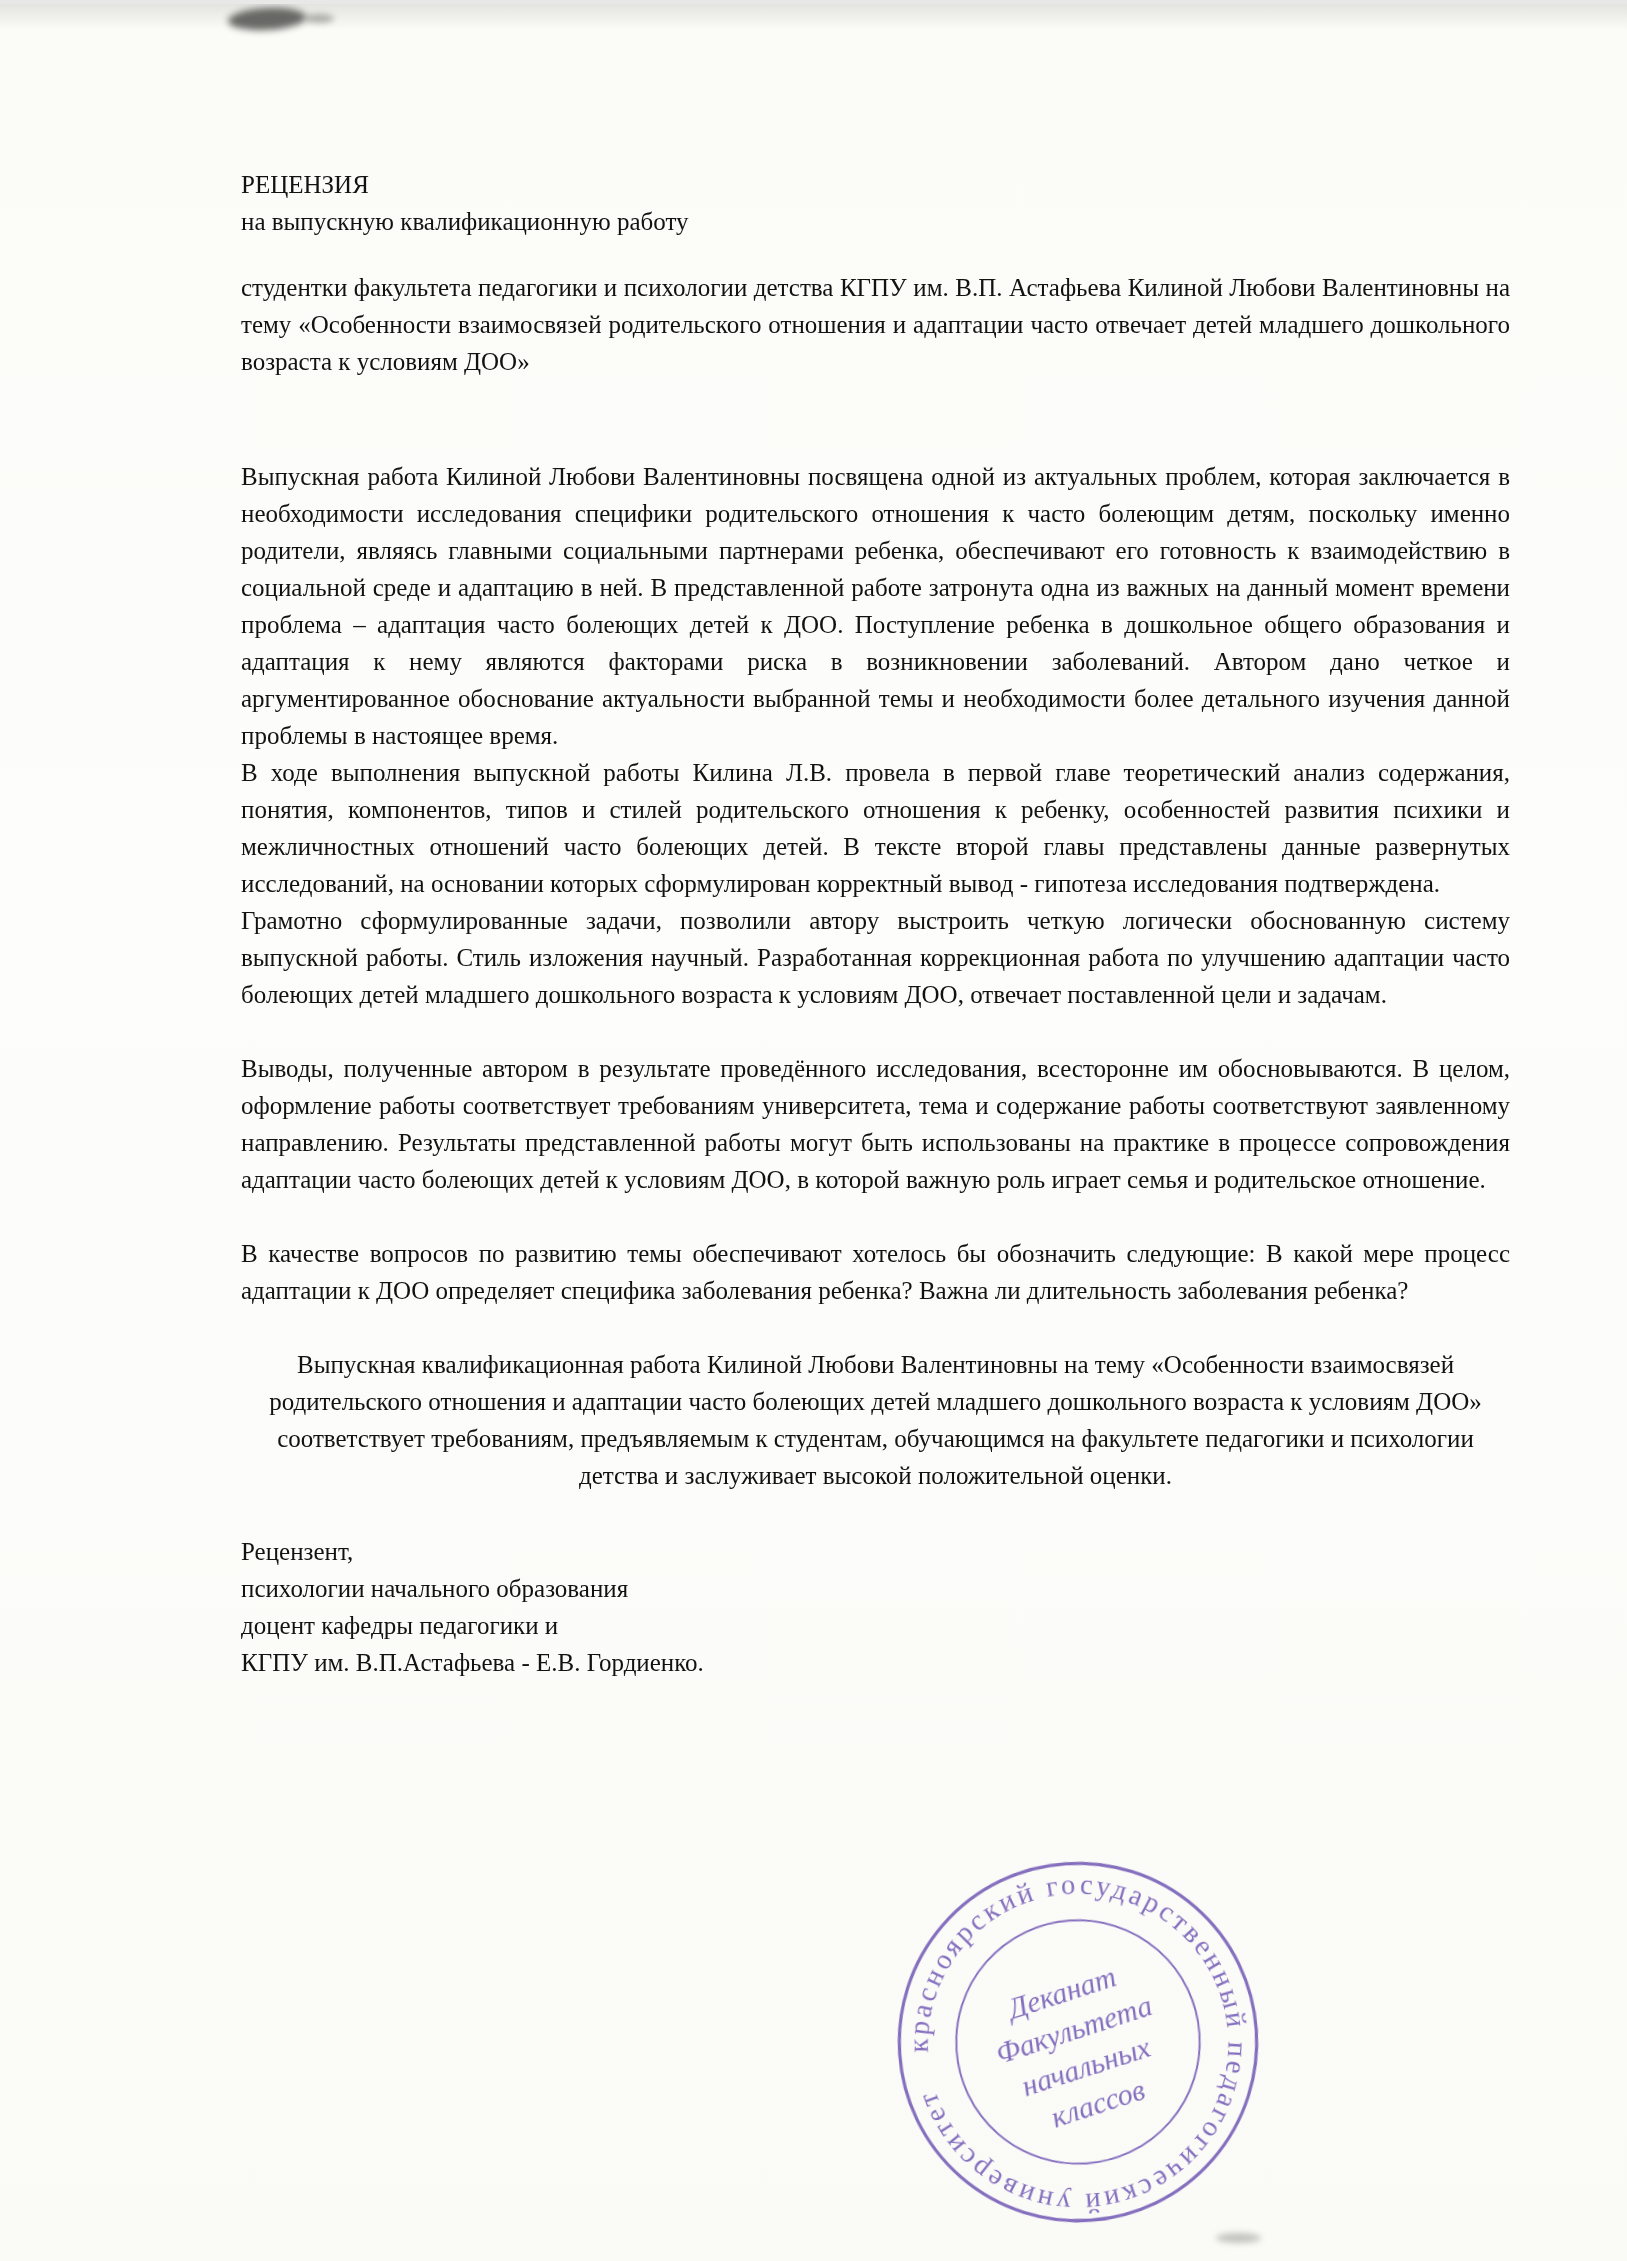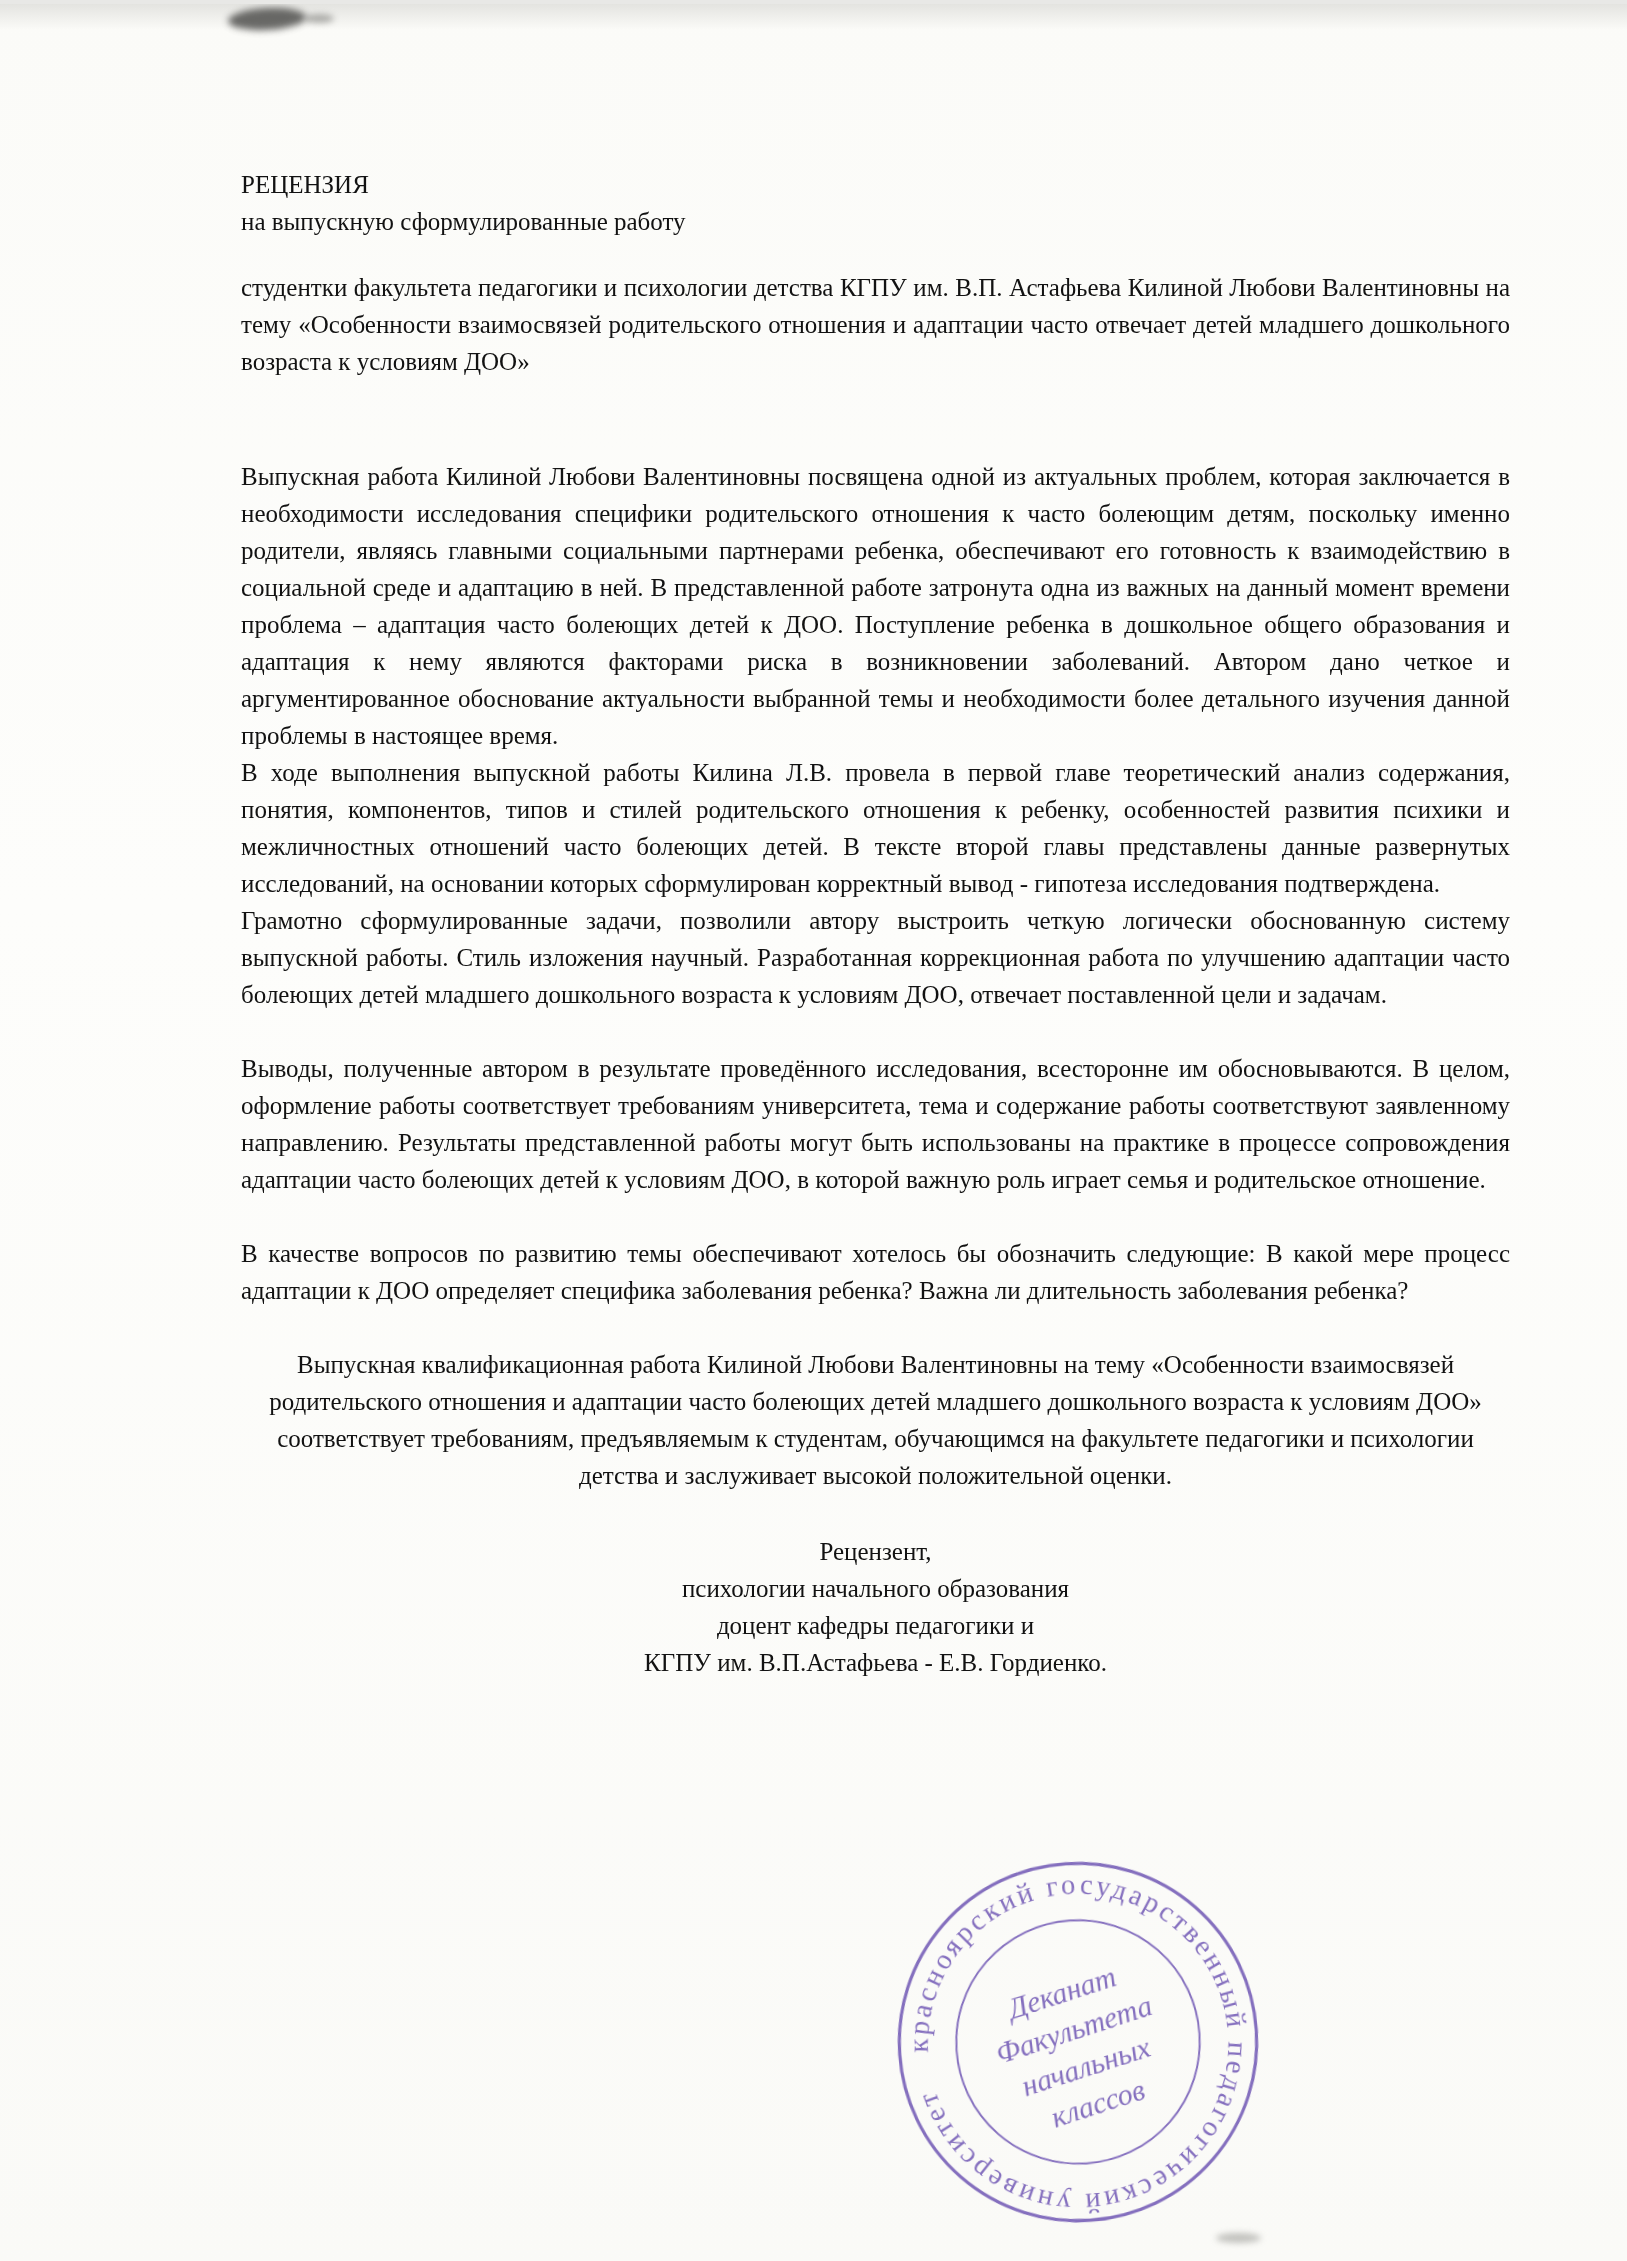--- a/index.html
+++ b/index.html
@@ -40,21 +40,21 @@
   p.intro-par { margin-top: 28.5px; }
   p.first-block { margin-top: 78px; }
   p.no-gap { margin-top: 0; }
   p.gap-one { margin-top: 37px; }
   p.ragged { text-align: center; }
   .signature {
     margin-top: 39px;
     font-size: 25px;
     line-height: 37px;
   }
-  .signature div { white-space: pre; text-align: center; }
+  .signature div { white-space: pre; }
 
   
   .stamp {
     position: absolute;
     left: 887px;
     top: 1847px;
     width: 382px;
     height: 382px;
     opacity: 0.82;
     transform: rotate(-4deg);
@@ -131,21 +131,21 @@
 
   <div class="artifact edge-shade"></div>
   <div class="artifact smudge-top"></div>
   <div class="artifact smudge-top-2"></div>
   <div class="artifact smudge-bottom"></div>
 
   <div class="content">
 
     <h1 class="doc-title">РЕЦЕНЗИЯ</h1>
 
-    <div class="doc-subtitle">на выпускную сформулированные работу</div>
+    <div class="doc-subtitle">на выпускную квалификационную работу</div>
 
     <p class="body-par intro-par">студентки факультета педагогики и психологии детства КГПУ им. В.П. Астафьева Килиной Любови Валентиновны на тему «Особенности взаимосвязей родительского отношения и адаптации часто отвечает детей младшего дошкольного возраста к условиям ДОО»</p>
 
     <p class="body-par first-block">Выпускная работа Килиной Любови Валентиновны посвящена одной из актуальных проблем, которая заключается в необходимости исследования специфики родительского отношения к часто болеющим детям, поскольку именно родители, являясь главными социальными партнерами ребенка, обеспечивают его готовность к взаимодействию в социальной среде и адаптацию в ней. В представленной работе затронута одна из важных на данный момент времени проблема – адаптация часто болеющих детей к ДОО. Поступление ребенка в дошкольное общего образования и адаптация к нему являются факторами риска в возникновении заболеваний. Автором дано четкое и аргументированное обоснование актуальности выбранной темы и необходимости более детального изучения данной проблемы в настоящее время.</p>
 
     <p class="body-par no-gap">В ходе выполнения выпускной работы Килина Л.В. провела в первой главе теоретический анализ содержания, понятия, компонентов, типов и стилей родительского отношения к ребенку, особенностей развития психики и межличностных отношений часто болеющих детей. В тексте второй главы представлены данные развернутых исследований, на основании которых сформулирован корректный вывод - гипотеза исследования подтверждена.</p>
 
     <p class="body-par no-gap">Грамотно сформулированные задачи, позволили автору выстроить четкую логически обоснованную систему выпускной работы. Стиль изложения научный. Разработанная коррекционная работа по улучшению адаптации часто болеющих детей младшего дошкольного возраста к условиям ДОО, отвечает поставленной цели и задачам.</p>
 
     <p class="body-par gap-one">Выводы, полученные автором в результате проведённого исследования, всесторонне им обосновываются. В целом, оформление работы соответствует требованиям университета, тема и содержание работы соответствуют заявленному направлению. Результаты представленной работы могут быть использованы на практике в процессе сопровождения адаптации часто болеющих детей к условиям ДОО, в которой важную роль играет семья и родительское отношение.</p>

